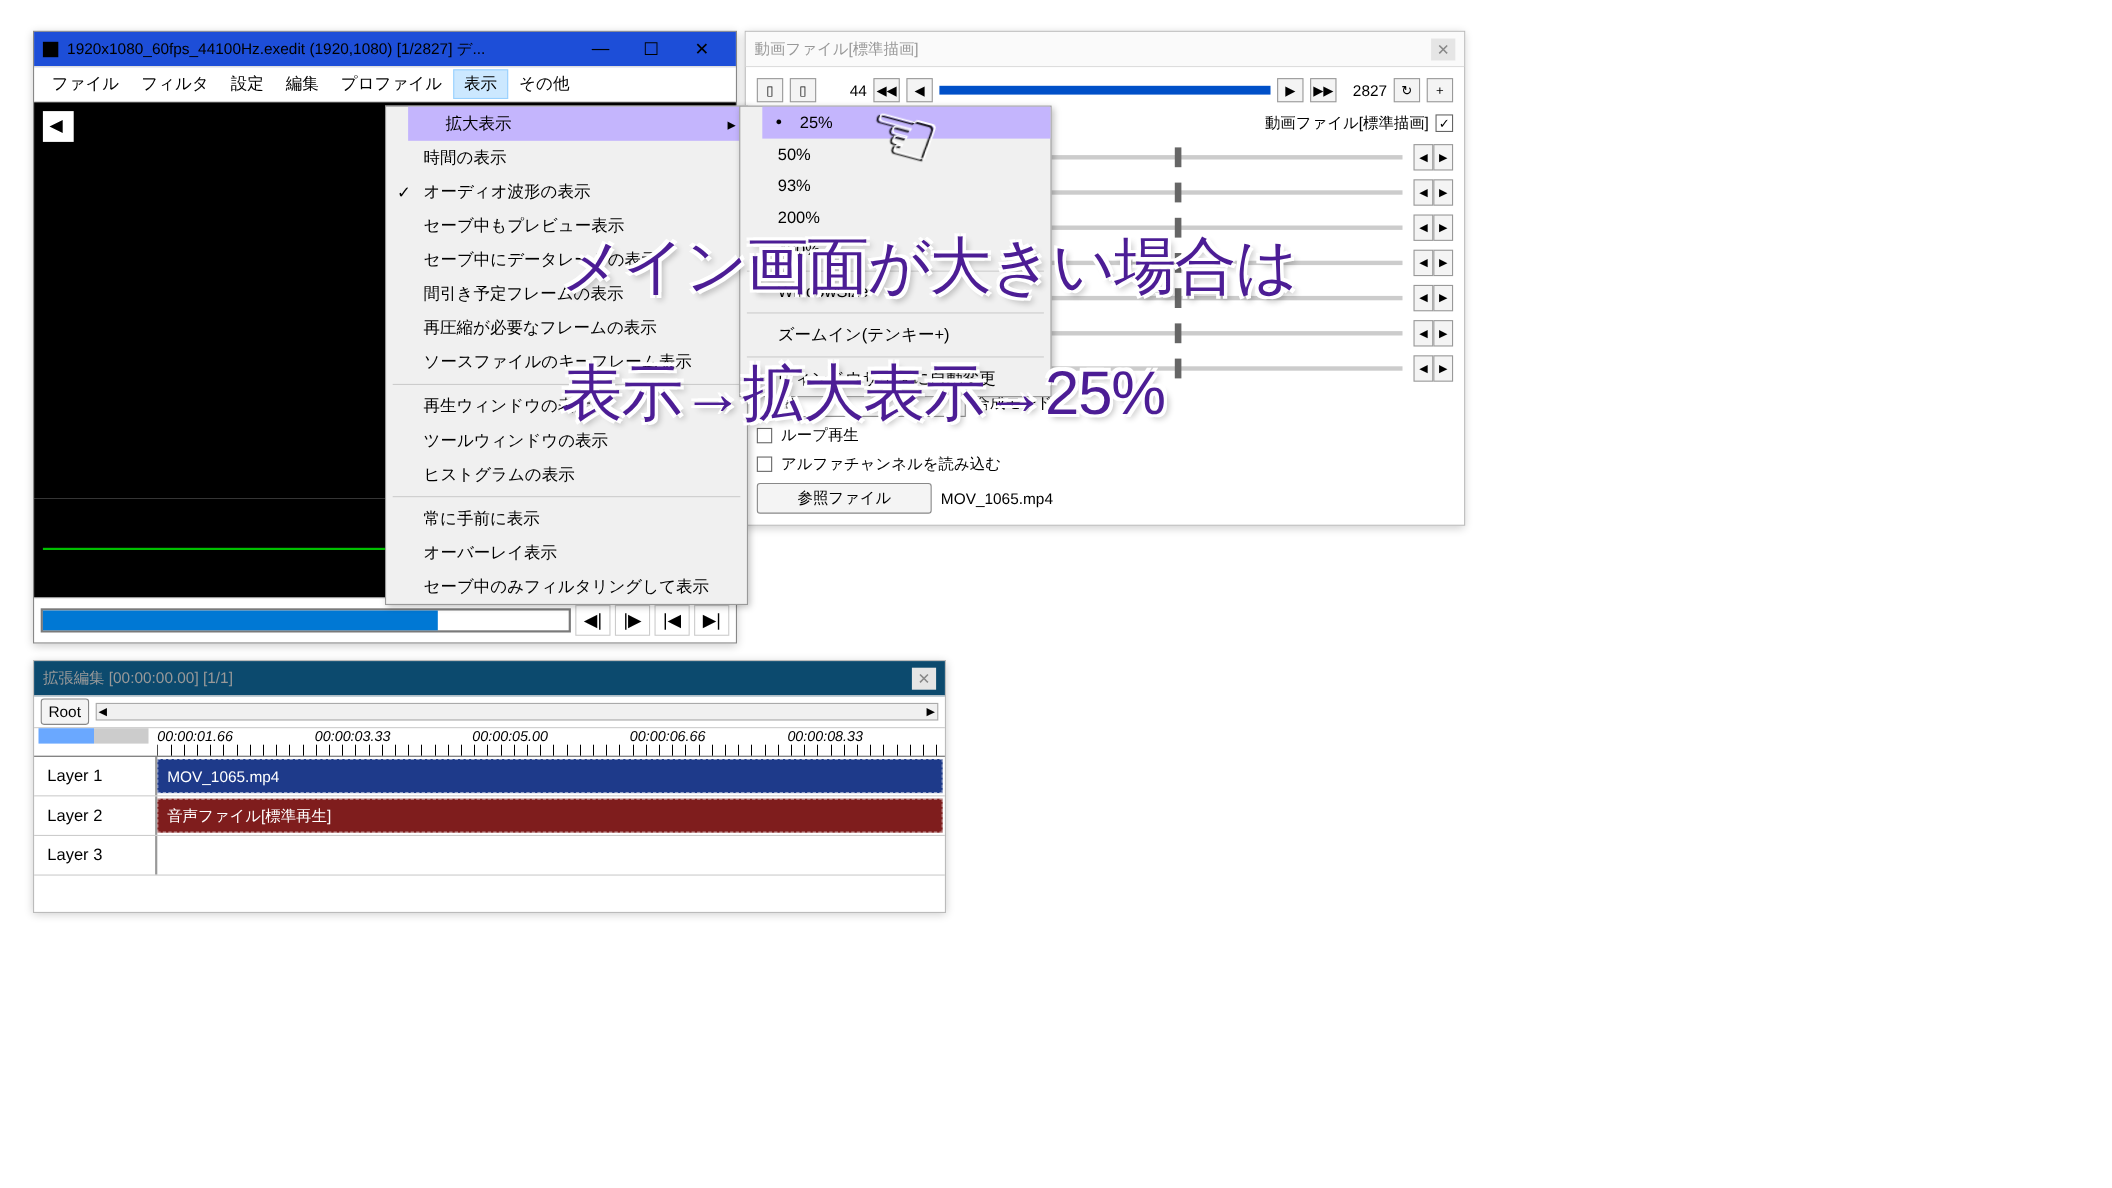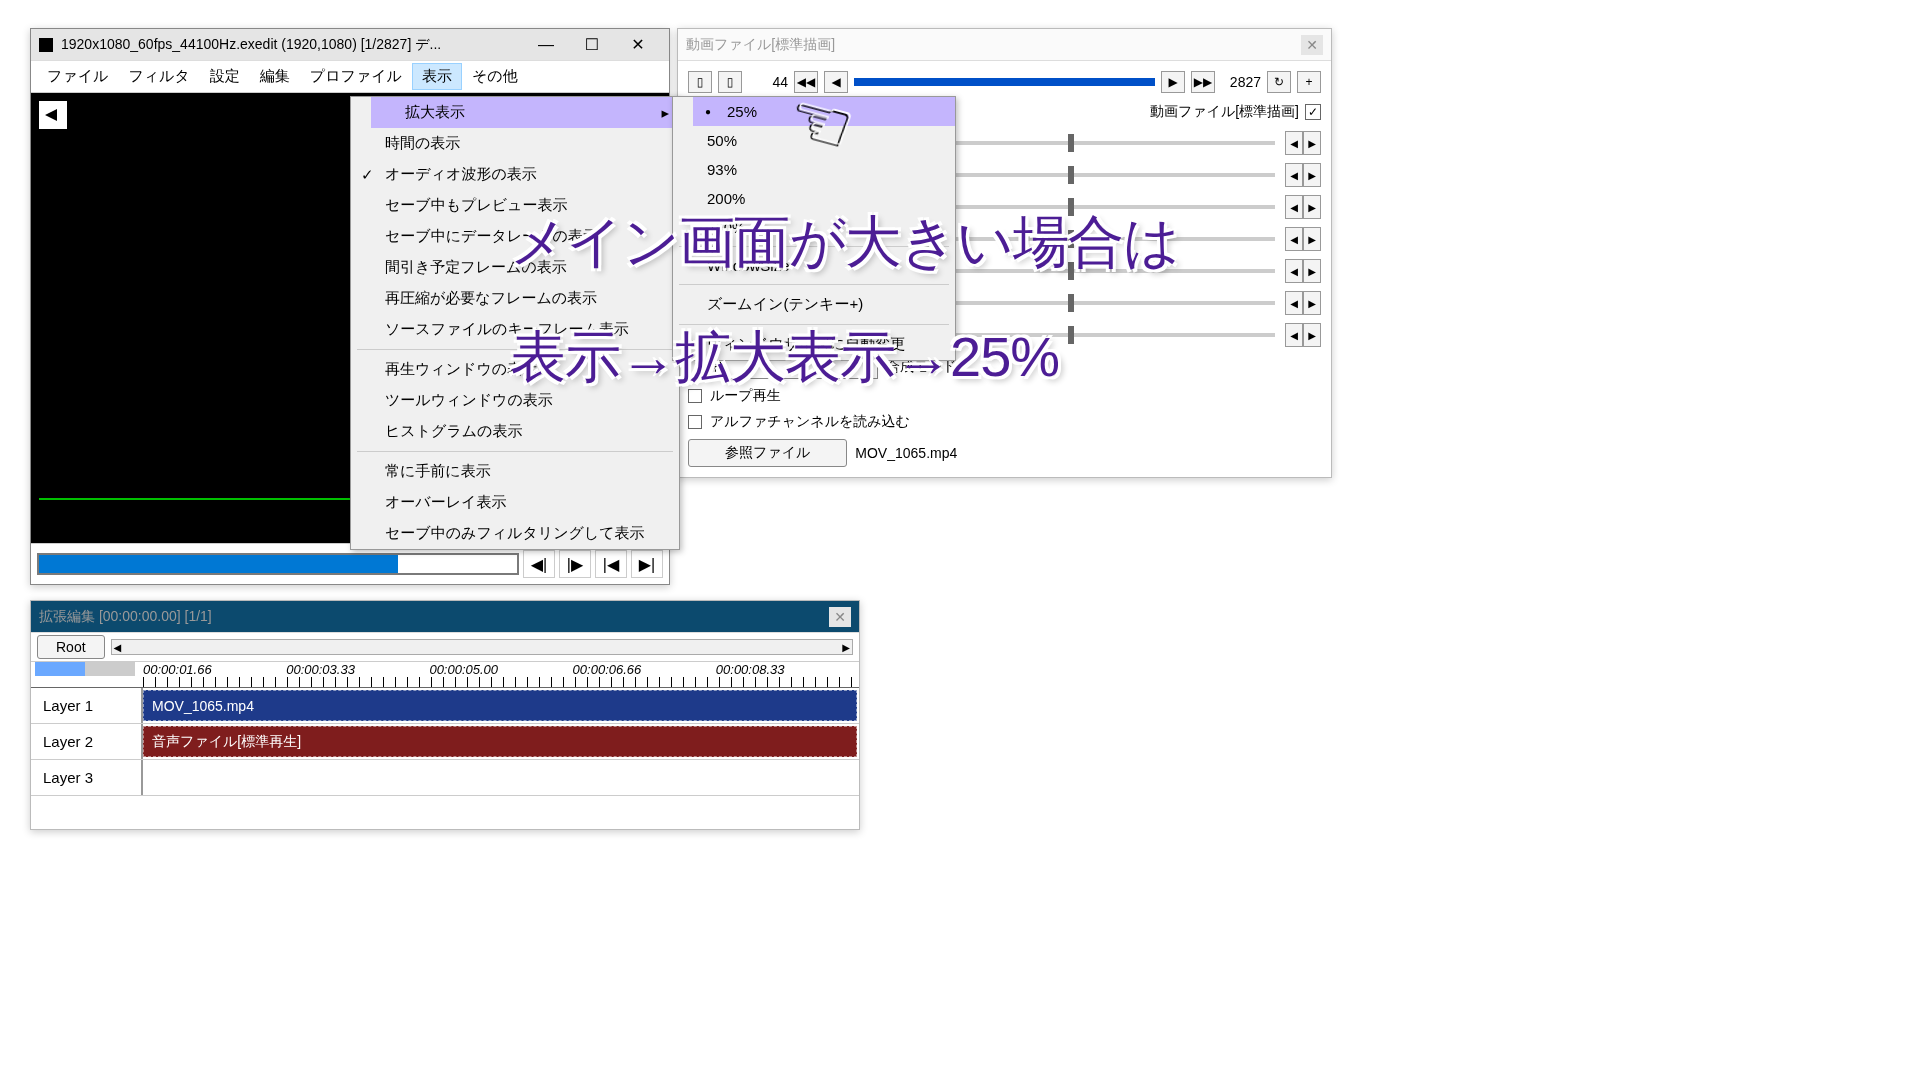--- a/index.html
+++ b/index.html
@@ -5,21 +5,21 @@
 * { box-sizing: border-box; margin: 0; padding: 0; }
 body {
   font-family: 'Meiryo', 'MS PGothic', sans-serif;
   background: #fff;
   width: 1920px; height: 1080px;
   position: relative;
   overflow: hidden;
   font-size: 13px;
 }
 .win { position: absolute; background: #fff; border: 1px solid #888; box-shadow: 0 2px 8px rgba(0,0,0,0.2); }
-.titlebar { display: flex; align-items: center; height: 32px; padding: 0 8px; background: #e5e5e5; border-bottom: 1px solid #ddd; }
+.titlebar { display: flex; align-items: center; height: 32px; padding: 0 8px; background: #1d4ed8; border-bottom: 1px solid #ddd; }
 .titlebar.inactive { color: #999; }
 .titlebar .title-text { flex: 1; font-size: 14px; white-space: nowrap; overflow: hidden; }
 .titlebar .icon-box { width: 14px; height: 14px; background: #000; margin-right: 8px; }
 .win-btns { display: flex; }
 .win-btn { width: 46px; height: 30px; display: flex; align-items: center; justify-content: center; font-size: 16px; }
 .menubar { display: flex; padding: 2px 6px; border-bottom: 1px solid #ccc; font-size: 15px; }
 .menubar .mitem { padding: 4px 10px; }
 .menubar .mitem.open { background: #cce8ff; border: 1px solid #99d1ff; padding: 3px 9px; }
 .preview { background: #000; width: 100%; height: 360px; position: relative; }
 .home-icon { position: absolute; top: 8px; left: 8px; width: 28px; height: 28px; background: #fff; display:flex; align-items:center; justify-content:center; }
@@ -57,21 +57,21 @@
 .param .slider .thumb { position:absolute; top:-7px; left:50%; width:6px; height:18px; background:#666; }
 .opt-row { display:flex; align-items:center; gap:8px; padding:4px 0; font-size:14px; }
 .opt-check { width:14px;height:14px;border:1px solid #666; }
 .ref-btn { padding:4px 36px; border:1px solid #888; background:#f4f4f4; border-radius:3px; font-size:14px; }
 .select-box { border:1px solid #888; padding:2px 24px 2px 6px; font-size:14px; position:relative; }
 .select-box::after { content:'▾'; position:absolute; right:6px; }
 
 .timeline { left: 30px; top: 600px; width: 830px; border:1px solid #bbb; height: 230px; }
 .timeline .titlebar { background:#0c4a6e; }
 .tl-top { display:flex; align-items:center; padding:2px 6px; gap:6px; border-bottom: 1px solid #ccc; }
-.root-btn { padding:3px 18px; border:1px solid #888; border-radius:3px; background:#f4f4f4; font-size:14px; }
+.root-btn { padding:3px 6px; border:1px solid #888; border-radius:3px; background:#f4f4f4; font-size:14px; }
 .tl-scrollbar { flex:1; height:16px; border:1px solid #aaa; background:#f0f0f0; position:relative; display:flex; align-items:center; justify-content:space-between; padding:0 2px; }
 .tl-scrollbar .sa { font-size:10px; }
 .ruler { display:flex; font-size:13px; padding-left:112px; height: 26px; align-items:flex-start; position:relative; border-bottom:1px solid #666; }
 .ruler .tick { flex:1;font-style:italic; }
 .zoom-strip { position:absolute; left:4px; top:0; width:100px; height:14px; background:linear-gradient(90deg,#6aa8ff 0%,#6aa8ff 50%,#ccc 50%,#ccc 100%); }
 .ruler-ticks { position:absolute; left:112px; right:0; bottom:0; height:10px; background:repeating-linear-gradient(90deg,#000,#000 1px,transparent 1px,transparent 12px); }
 .layer { display:flex; height:36px; border-bottom:1px solid #ccc; }
 .layer-label { width:112px; border-right:2px solid #999; display:flex; align-items:center; padding-left:12px; font-size:15px; }
 .layer-content { flex:1; position:relative; }
 .clip { position:absolute; top:2px; bottom:2px; left:0; right:2px; color:#fff; display:flex; align-items:center; padding-left:8px; font-size:14px; border:1px dashed rgba(255,255,255,0.5); }

